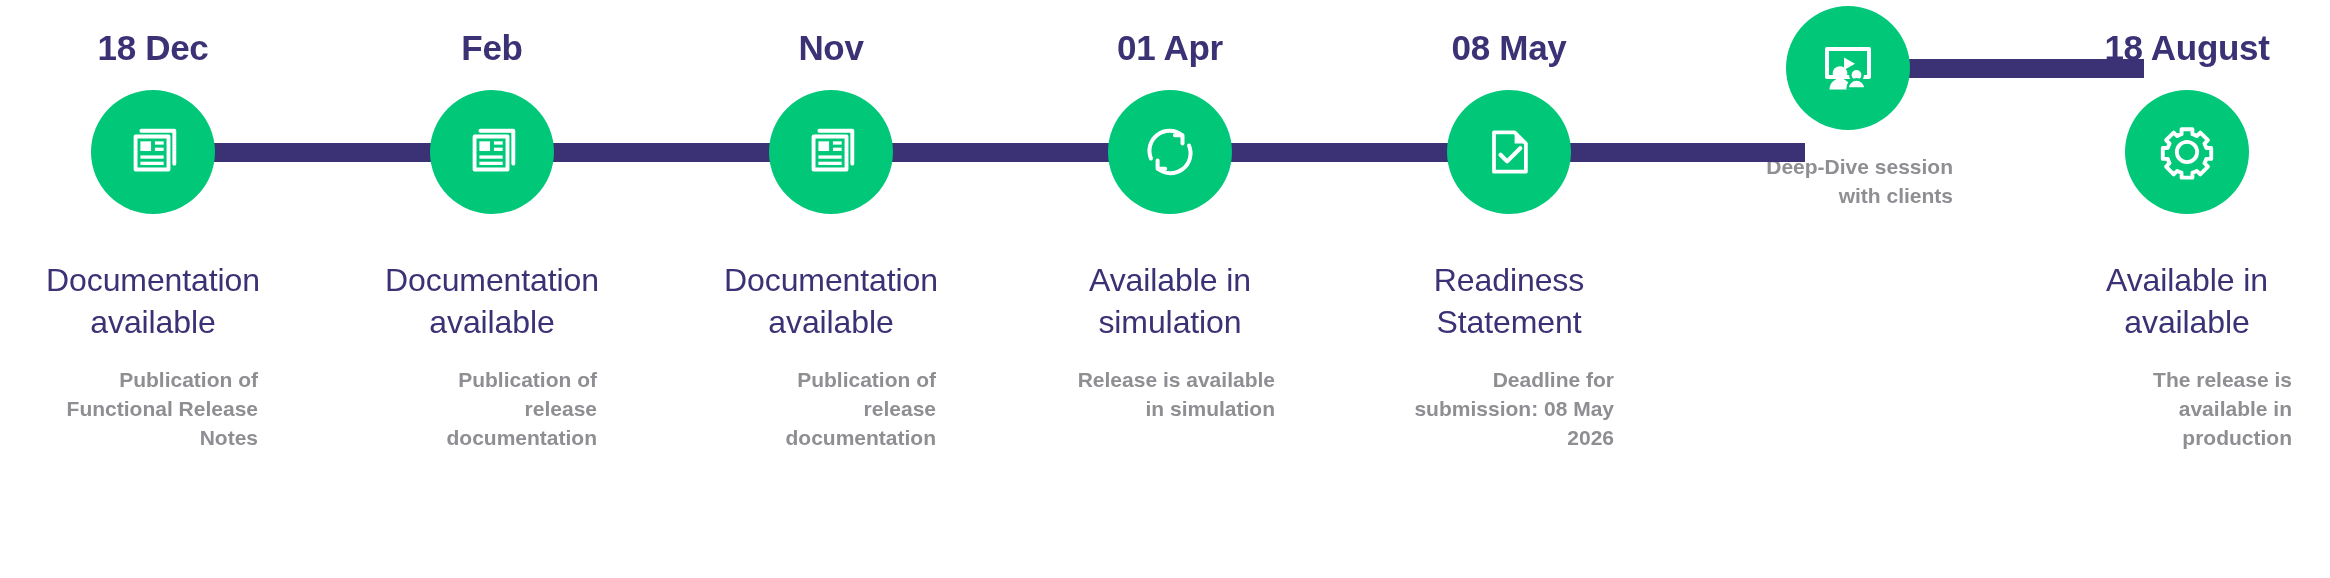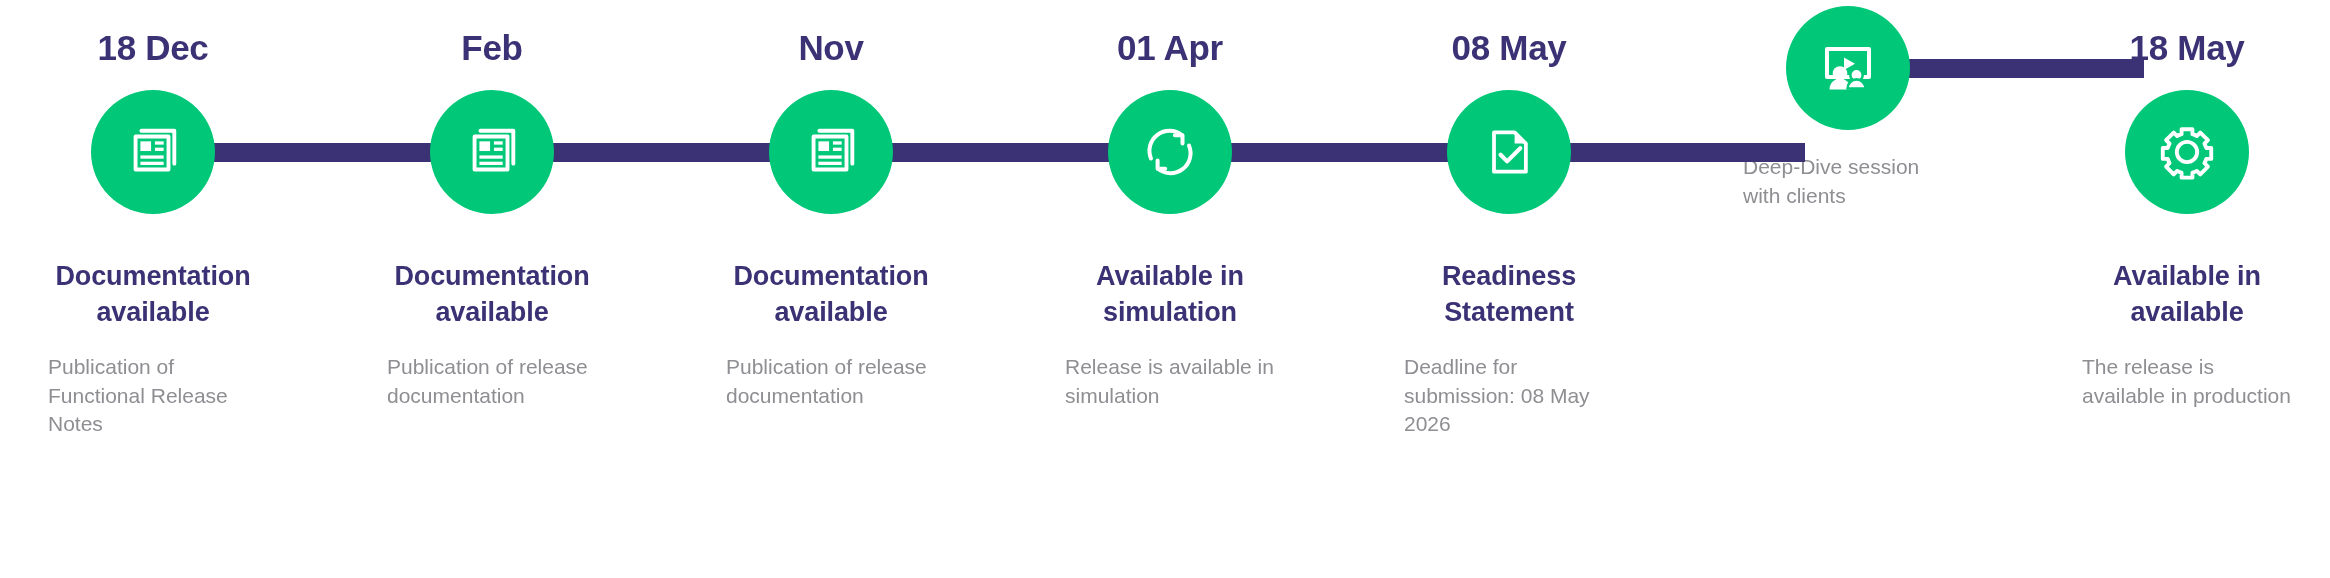--- a/index.html
+++ b/index.html
@@ -68,35 +68,35 @@
     background:#00c878;
     display:flex;
     align-items:center;
     justify-content:center;
   }
   .circle svg{display:block;}
 
   
   .title{
     margin-top:45px;
-    font-size:27px;
-    font-weight:bold;
+    font-size:32px;
+    font-weight:normal;
     color:#3a3274;
     line-height:1.32;
     text-align:center;
     width:240px;
     letter-spacing:-0.1px;
   }
   .desc{
     margin-top:23px;
     font-size:21px;
-    font-weight:normal;
+    font-weight:bold;
     color:#8e8e93;
     line-height:1.36;
-    text-align:left;
+    text-align:right;
     width:210px;
   }
 </style>
 </head>
 <body>
 
 <div id="timeline">
 
   <div class="milestone">
     <div class="date">18 Dec</div>
@@ -214,21 +214,21 @@
             <circle cx="40.5" cy="39" r="6.2" fill="#fff" stroke="#00c878" stroke-width="2.6"></circle>
             <path d="M31.6 52.5c0-5.3 4-9.1 8.9-9.1s8.9 3.8 8.9 9.1z" fill="#fff" stroke="#00c878" stroke-width="2.6"></path>
           </svg>
         </span>
       </div>
     </div>
     <div class="desc">Deep-Dive session with clients</div>
   </div>
 
   <div class="milestone">
-    <div class="date">18 May</div>
+    <div class="date">18 August</div>
     <div class="node">
 
       <div class="circle">
         <span>
           <svg width="62" height="62" viewBox="0 0 64 64" fill="none">
             <path d="M26.4 8.5h11.2v5.1a19 19 0 0 1 4.5 1.9l3.6-3.6 7.9 7.9-3.6 3.6a19 19 0 0 1 1.9 4.5h5.1v11.2h-5.1a19 19 0 0 1-1.9 4.5l3.6 3.6-7.9 7.9-3.6-3.6a19 19 0 0 1-4.5 1.9v5.1H26.4v-5.1a19 19 0 0 1-4.5-1.9l-3.6 3.6-7.9-7.9 3.6-3.6a19 19 0 0 1-1.9-4.5H7v-11.2h5.1a19 19 0 0 1 1.9-4.5l-3.6-3.6 7.9-7.9 3.6 3.6a19 19 0 0 1 4.5-1.9z" stroke="#fff" stroke-width="4" stroke-linejoin="round"></path>
             <circle cx="32" cy="32" r="10.5" stroke="#fff" stroke-width="4"></circle>
           </svg>
         </span>
       </div>

